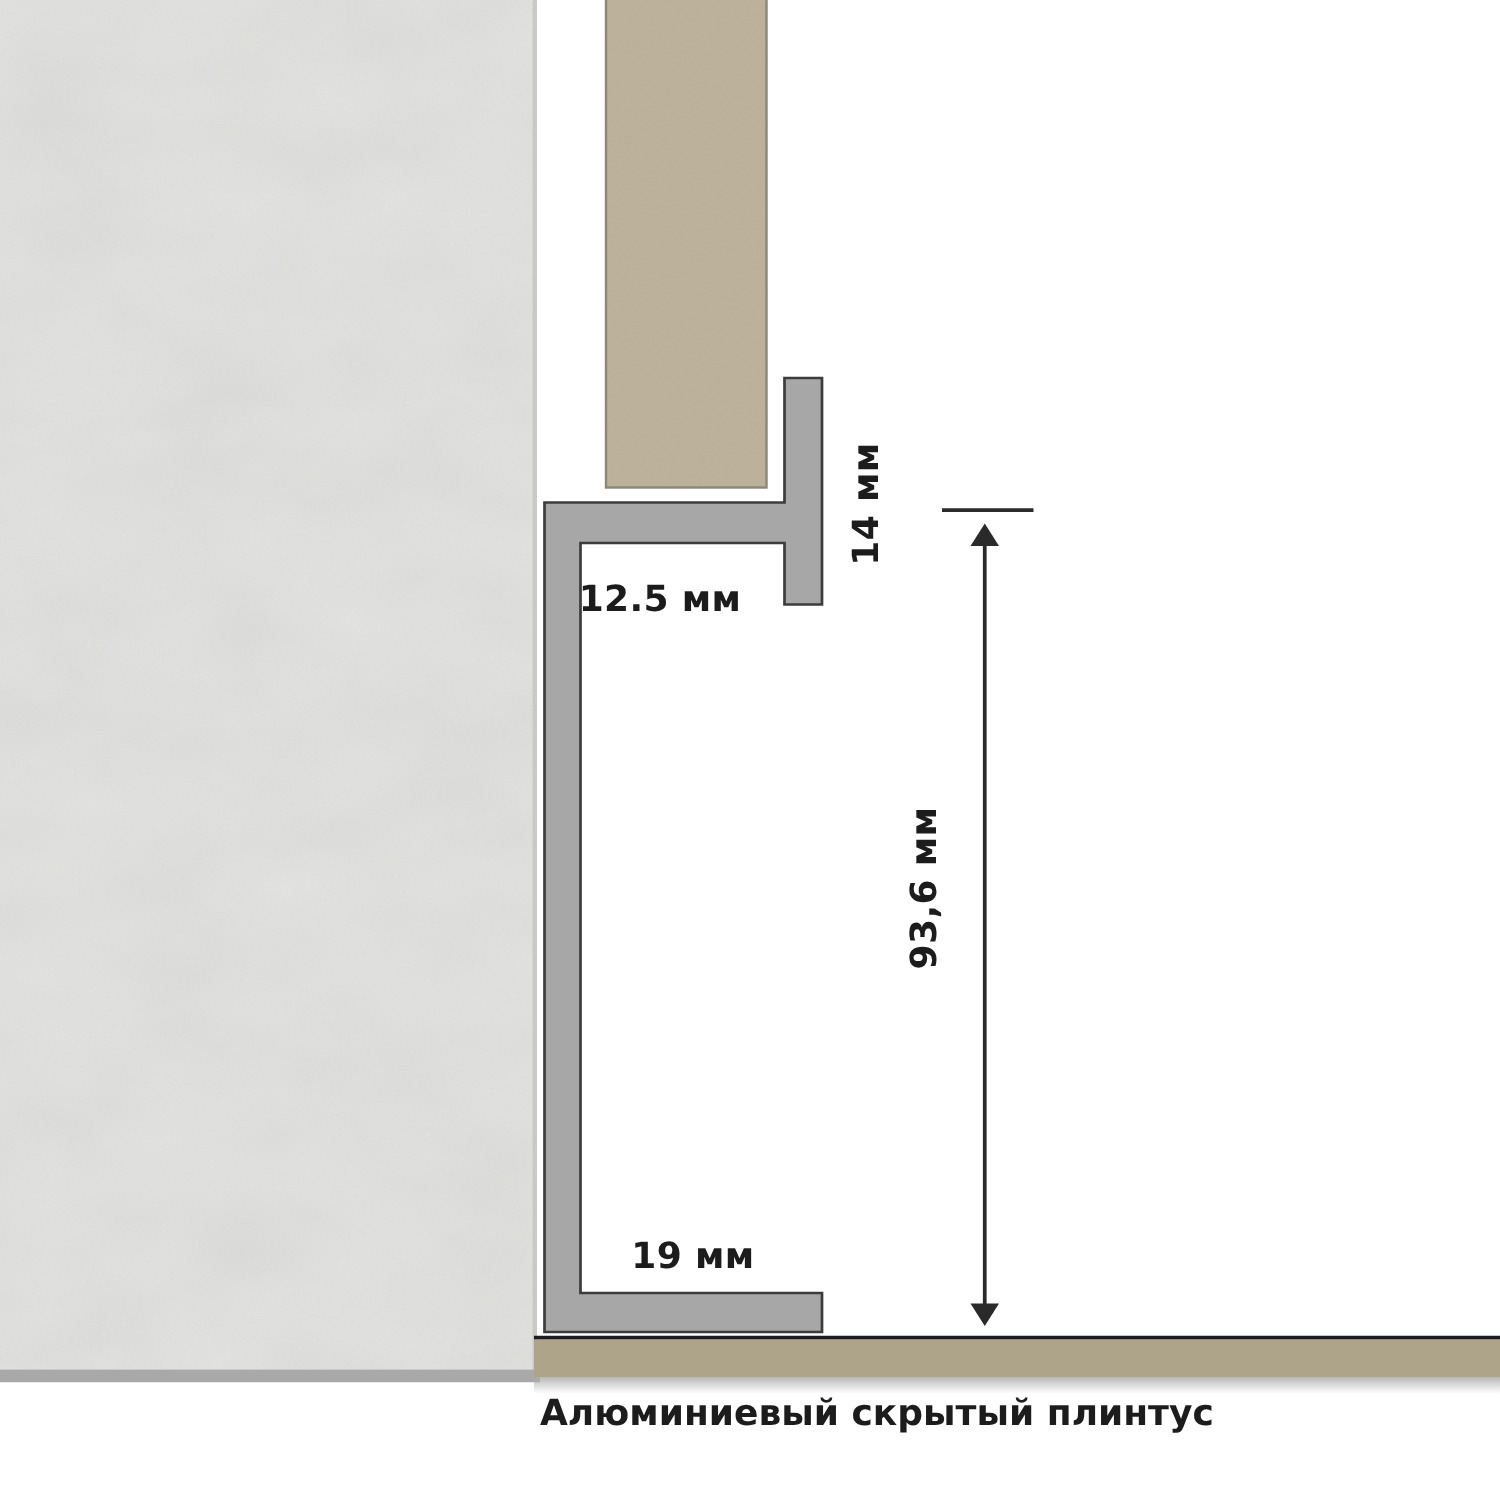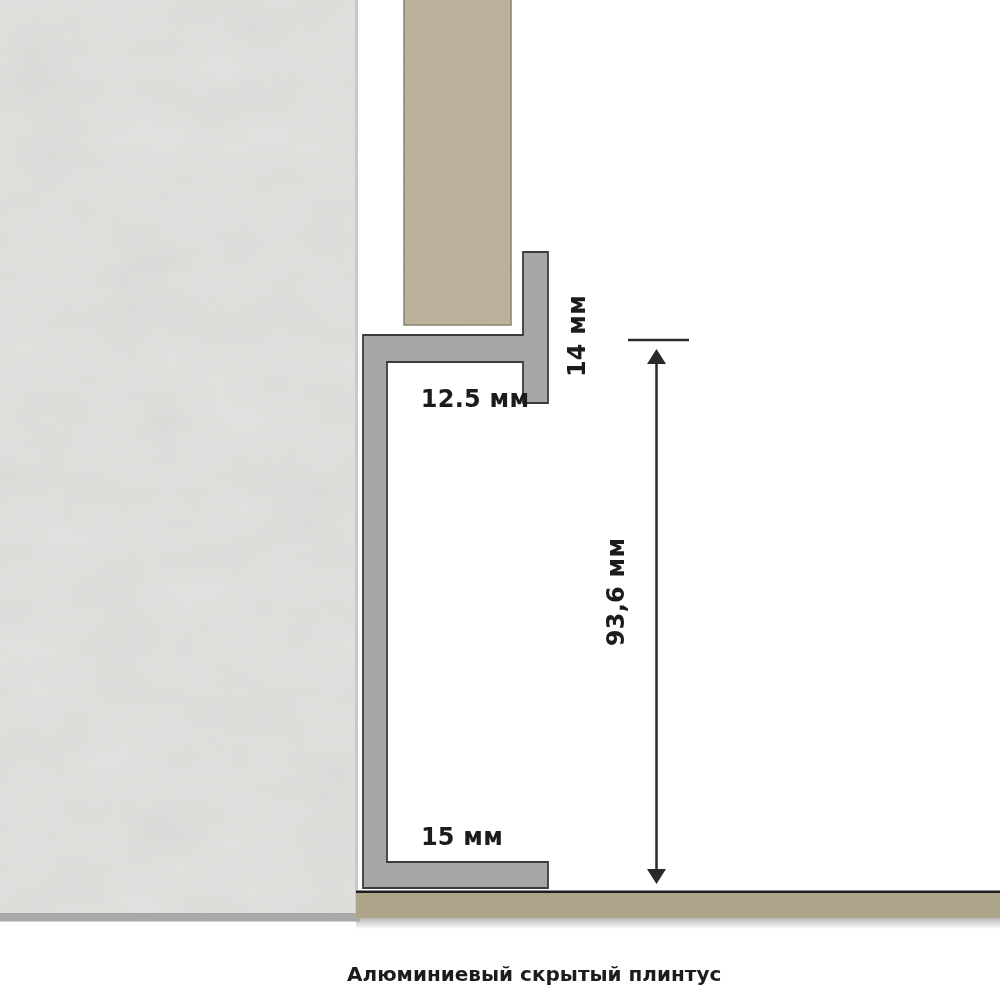--- a/index.html
+++ b/index.html
@@ -27,28 +27,27 @@
     font-weight: 600;
     letter-spacing: 0.01em;
     color: #1c1c1c;
     white-space: nowrap;
   }
   .dim-label.rot {
     transform: translate(-50%, -50%) rotate(-90deg);
   }
   .caption {
     position: absolute;
-    left: 347px;
+    left: 360px;
     top: 929px;
-    font-size: 20px;
+    font-size: 24px;
     line-height: 26px;
     font-weight: 600;
     color: #1c1c1c;
     white-space: nowrap;
-    margin-top: 32px;
   }
 </style>
 </head>
 <body>
 
 <div class="stage">
 
   <svg width="1000" height="1000" viewBox="0 0 1000 1000">
     <defs>
       <filter id="wallNoise" x="0%" y="0%" width="100%" height="100%">
@@ -93,23 +92,23 @@
     <g>
       <line x1="628" y1="340" x2="689" y2="340" stroke-width="2.5" stroke="#2a2a2a"></line>
       <line x1="656.5" y1="360" x2="656.5" y2="872" stroke-width="2.5" stroke="#2a2a2a"></line>
       <polygon points="656.5,349 647,364 666,364" fill="#2a2a2a"></polygon>
       <polygon points="656.5,884 647,869 666,869" fill="#2a2a2a"></polygon>
     </g>
   </svg>
 
   <div class="dim-label rot" style="left:577px; top:336px;">14 мм</div>
 
-  <div class="dim-label" style="left:475px; top:399px;">12.5 мм</div>
+  <div class="dim-label" style="left:440px; top:399px;">12.5 мм</div>
 
   <div class="dim-label rot" style="left:616px; top:592px;">93,6 мм</div>
 
-  <div class="dim-label" style="left:462px; top:837px;">15 мм</div>
+  <div class="dim-label" style="left:462px; top:837px;">19 мм</div>
 
   <div class="caption">
     <div>Алюминиевый скрытый плинтус</div>
   </div>
 
 </div>
 
 </body></html>

